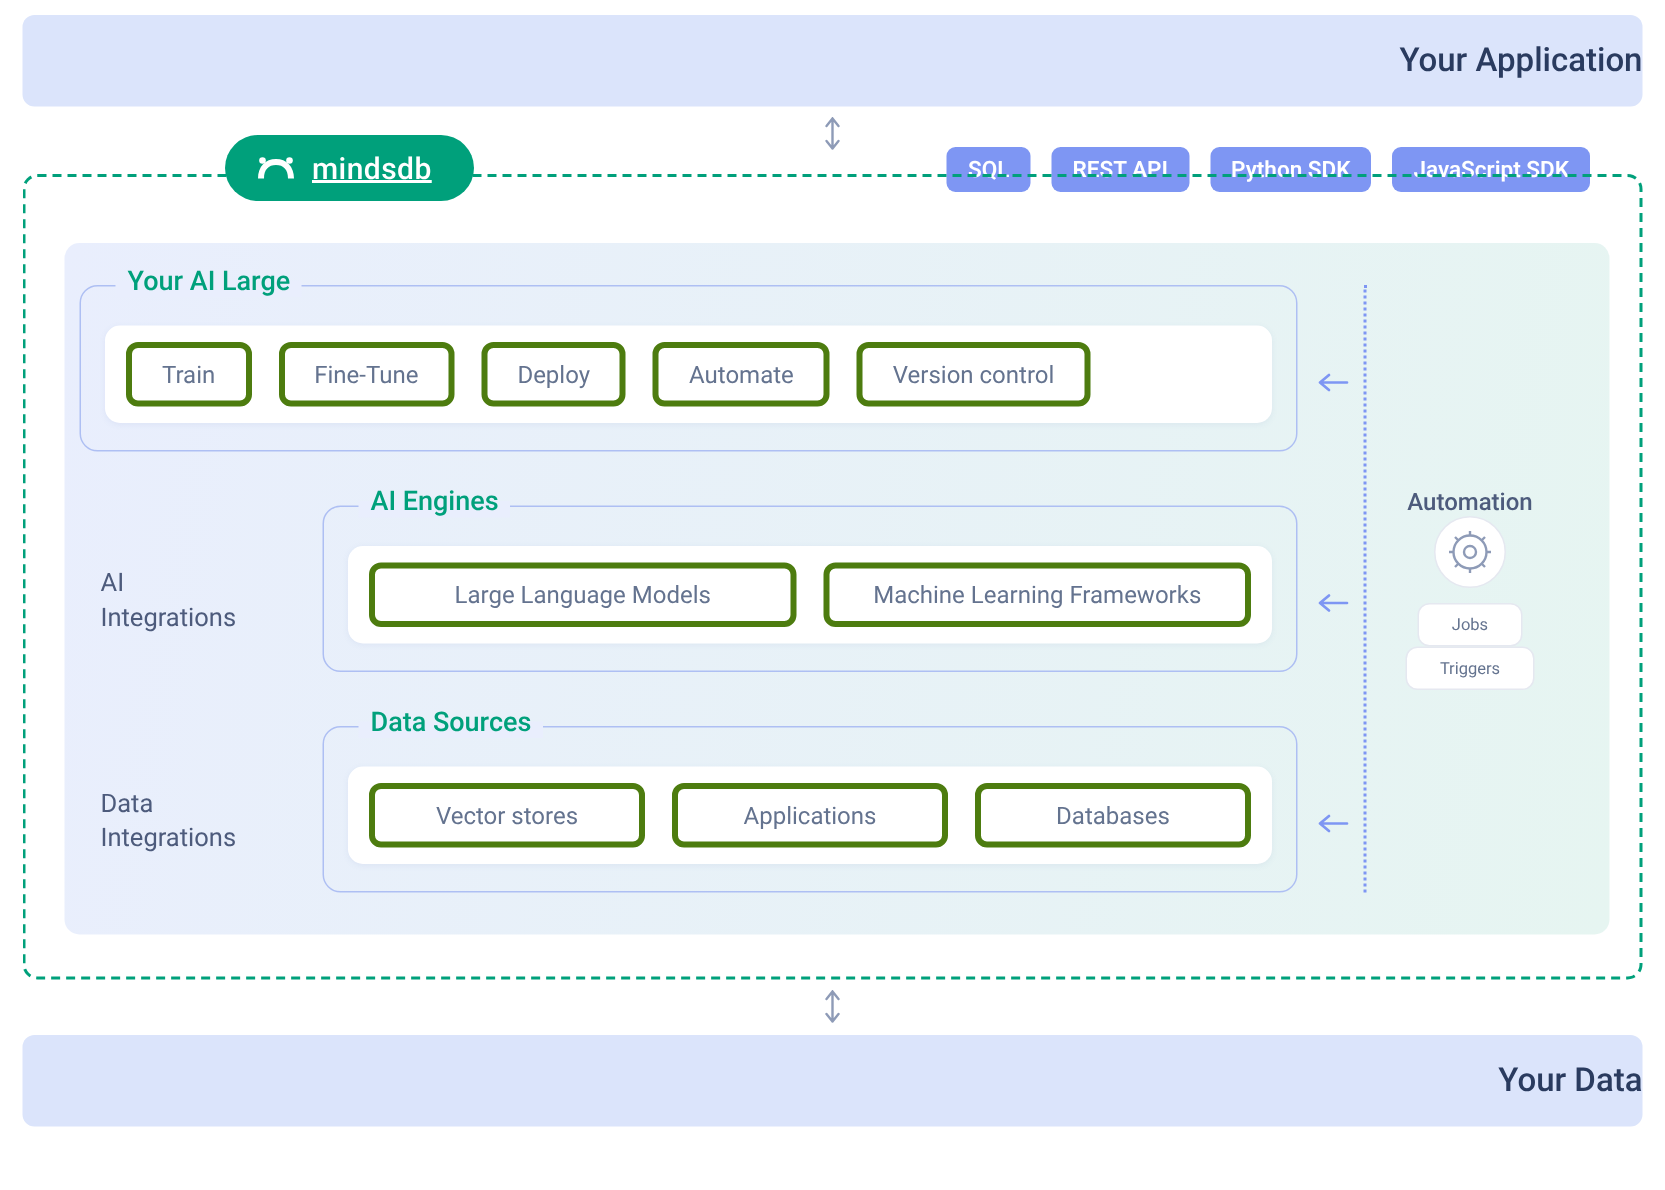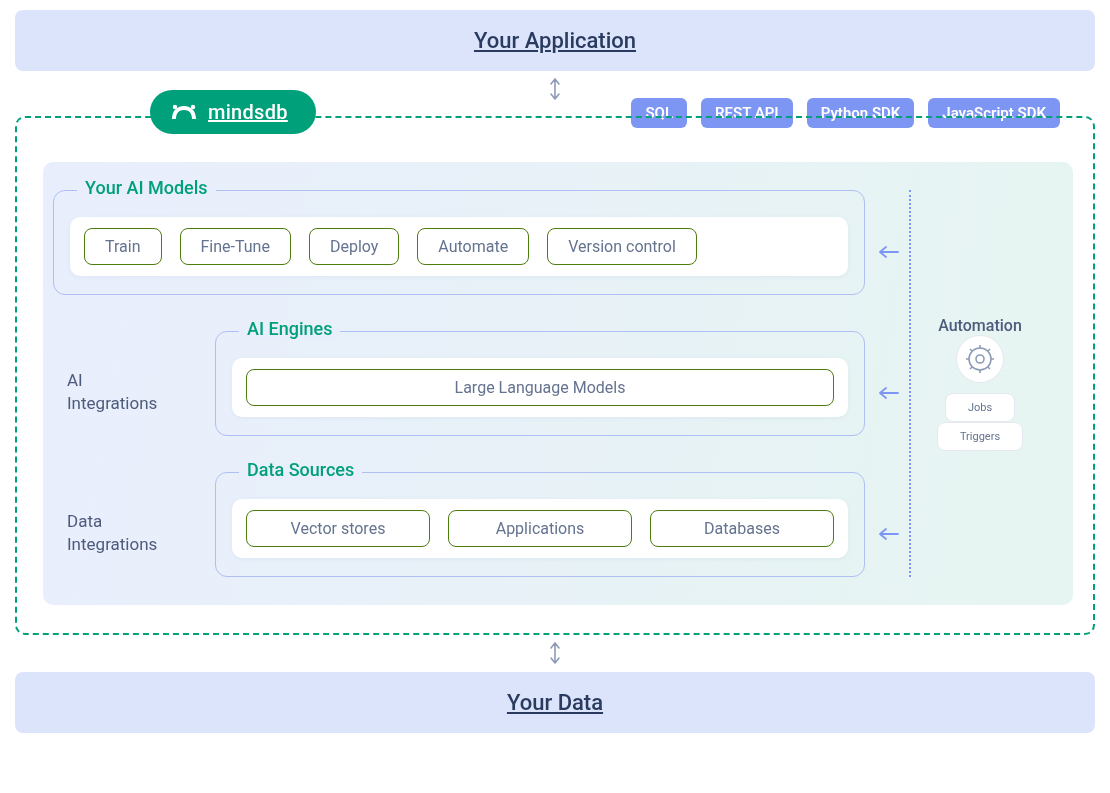--- a/index.html
+++ b/index.html
@@ -10,26 +10,25 @@
     body {
       font-family: -apple-system, BlinkMacSystemFont, "Segoe UI", Roboto, Helvetica, Arial, sans-serif;
       background: #fff;
       width: 1110px;
       padding: 10px 15px;
       color: #2a3b5f;
     }
     .top-bar, .bottom-bar {
       background: #dbe4fb;
       border-radius: 8px;
-      text-align: center;
+      text-align: right;
       padding: 18px 0;
       font-size: 22px;
       font-weight: 500;
       color: #2a3b5f;
-      text-decoration: underline;
     }
     .arrow-row {
       text-align: center;
       color: #8e9bb7;
       padding: 6px 0 4px;
       line-height: 1;
     }
     .arrow-row svg { display: inline-block; }
     .badges {
       height: 0;
@@ -117,21 +116,21 @@
       background: #fff;
       border-radius: 10px;
       box-shadow: 0 1px 4px rgba(83,109,184,0.08);
       padding: 11px 14px;
       display: flex;
       gap: 18px;
       flex-wrap: nowrap;
     }
     .chip {
       flex: 0 0 auto;
-      border: 1px solid #4d7c0f;
+      border: 4px solid #4d7c0f;
       border-radius: 8px;
       background: #fff;
       color: #64738f;
       font-size: 16px;
       padding: 8px 20px;
       white-space: nowrap;
       text-align: center;
     }
     .chip-stretch { flex: 1; }
     .back-arrow {
@@ -210,21 +209,21 @@
     <span class="logo-text">mindsdb</span>
   </div>
 </div>
 
 <div class="dashed-box">
   <div class="inner-panel">
     <div class="left-sections">
 
       <div class="section-row">
         <div class="field-wrap">
-          <div class="field-title">Your AI Models</div>
+          <div class="field-title">Your AI Large</div>
           <div class="field-box">
             <div class="white-bar">
               <div class="chip">Train</div>
               <div class="chip">Fine-Tune</div>
               <div class="chip">Deploy</div>
               <div class="chip">Automate</div>
               <div class="chip">Version control</div>
             </div>
           </div>
         </div>
@@ -238,20 +237,21 @@
       <div class="section-row">
         <div class="section-label">
           <span>AI</span>
           <span>Integrations</span>
         </div>
         <div class="field-wrap">
           <div class="field-title">AI Engines</div>
           <div class="field-box">
             <div class="white-bar">
               <div class="chip chip-stretch">Large Language Models</div>
+              <div class="chip chip-stretch">Machine Learning Frameworks</div>
             </div>
           </div>
         </div>
         <div class="back-arrow">
           <svg width="22" height="16" viewBox="0 0 22 16">
               <path d="M20 8 L2 8 M2 8 L8 3 M2 8 L8 13" stroke="#7e96f3" stroke-width="1.8" fill="none" stroke-linecap="round"></path>
             </svg>
         </div>
       </div>
 

